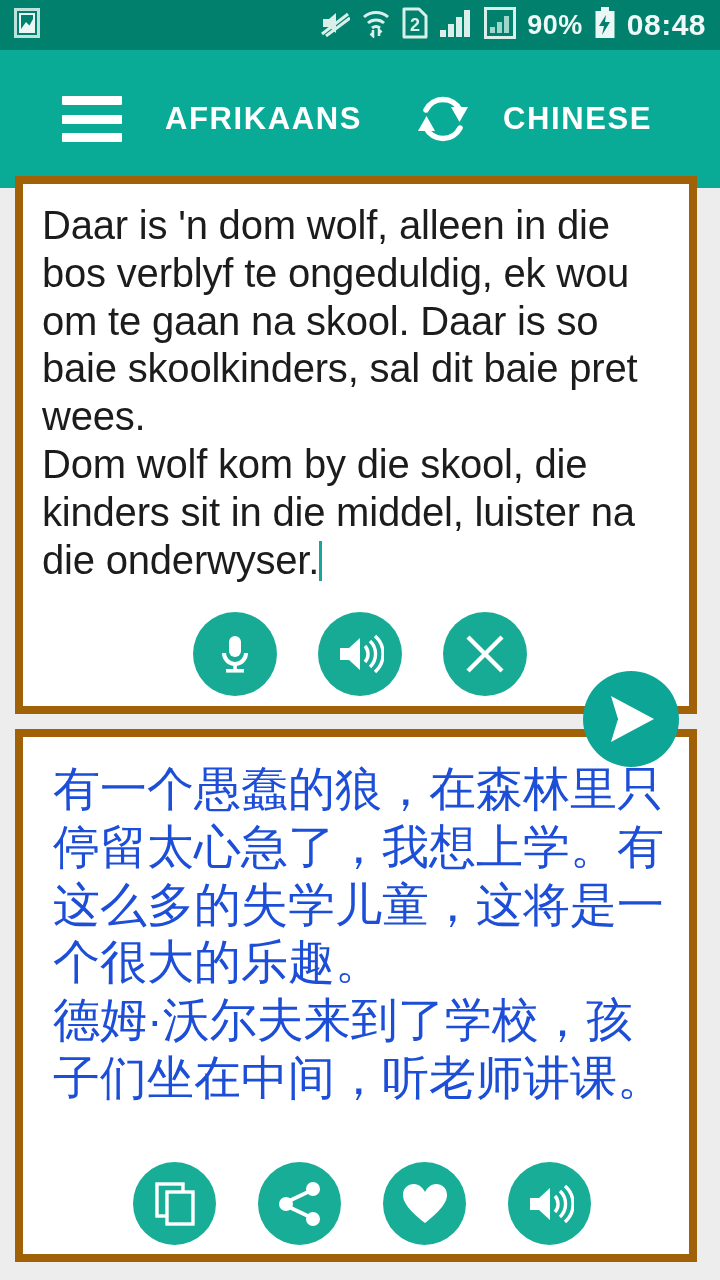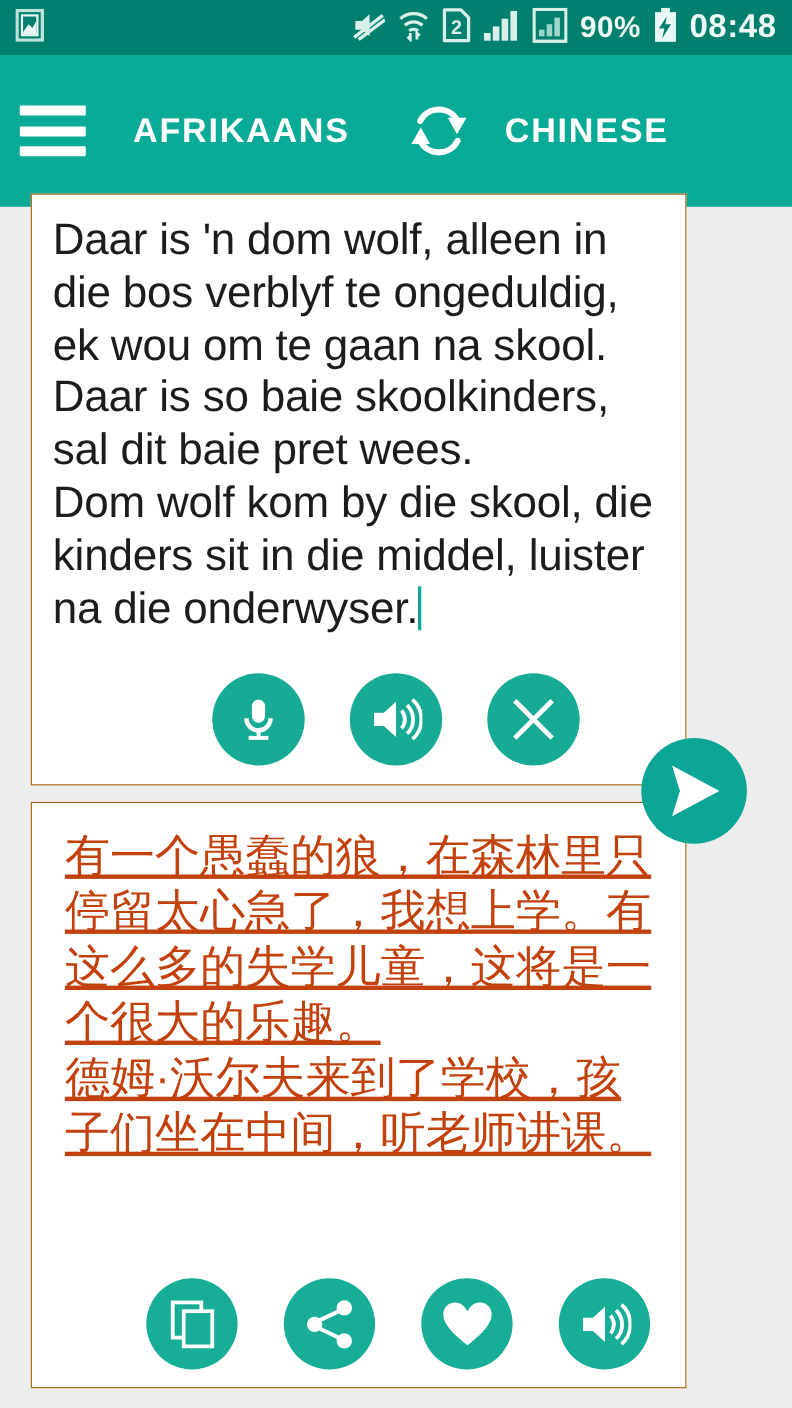--- a/index.html
+++ b/index.html
@@ -24,21 +24,21 @@
   .sb-text{
     font-size:27px; letter-spacing:.5px; color:#eef8f6; font-weight:700;
     line-height:1;
   }
   .sb-clock{ font-size:30px; letter-spacing:.5px; }
 
   
   .appbar{
     position:absolute; top:50px; left:0; width:720px; height:138px;
     background:#0aab96;
-    display:flex; align-items:center;
+    display:flex; align-items:center;padding-left:44px;
   }
   .hamburger{
     width:60px; height:46px;
     margin-left:18px;
     display:flex; flex-direction:column; justify-content:space-between;
     cursor:pointer;
   }
   .hamburger span{ display:block; height:9px; background:#fff; border-radius:1px; }
   .lang{
     color:#ffffff;
@@ -46,46 +46,45 @@
     font-weight:bold;
     letter-spacing:1.6px;
     white-space:nowrap;
   }
   .lang-src{ margin-left:43px; }
   .lang-dst{ margin-left:23px; }
   .swap{ margin-left:44px; width:74px; height:74px; display:flex; align-items:center; justify-content:center; cursor:pointer;}
 
   
   .card{
-    position:absolute; left:28px; width:596px;
+    position:absolute; left:15px; width:682px;
     background:#ffffff;
-    border:1px solid #a16207;
+    border:8px solid #a16207;
   }
   #card-source{ top:176px; height:538px; }
   #card-target{ top:729px; height:533px; }
 
   .srctext{
     position:absolute; left:19px; top:18px; right:14px;
     font-size:40px; line-height:1.195;
     color:#1c1c1c;
     white-space:pre-wrap;
     letter-spacing:-0.2px;
   }
   .caret{
     display:inline-block; width:3px; height:40px;
     background:#16a79a; vertical-align:-7px;
   }
 
   .dsttext{
     position:absolute; left:30px; top:23px; right:20px;
-    font-size:41px; line-height:1.23;
-    color:#c2410c;
+    font-size:47px; line-height:1.23;
+    color:#1d4ed8;
     white-space:pre-wrap;
     letter-spacing:0px;
-    text-decoration:underline;
   }
 
   
   .btnrow{ position:absolute; display:flex; }
   #src-actions{ left:193px; top:612px; gap:41px; }
   #dst-actions{ left:133px; top:1162px; gap:42px; }
 
   .fab{
     width:84px; height:84px; border-radius:50%;
     background:#17ab95;

